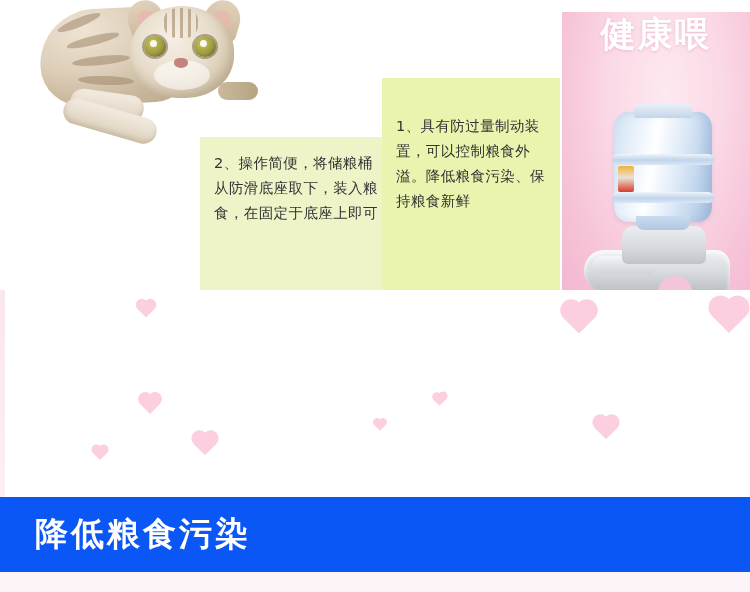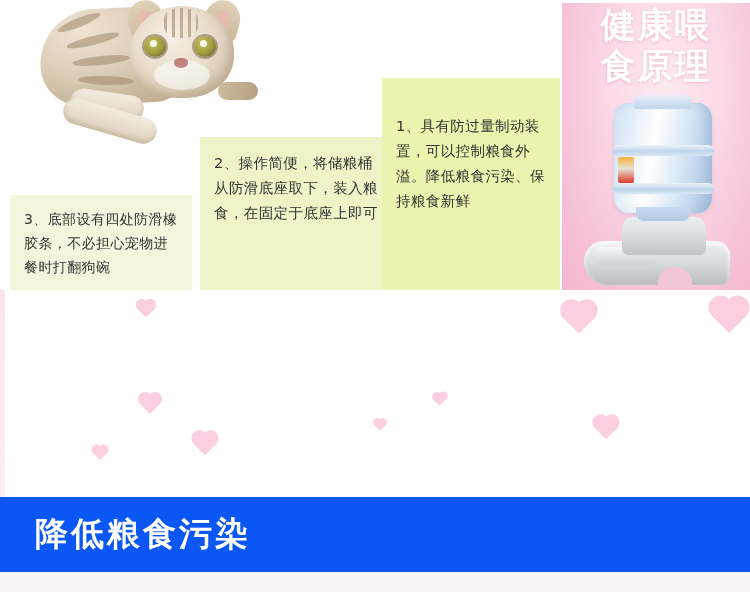--- a/index.html
+++ b/index.html
@@ -120,21 +120,21 @@
   }
   #box1{
     left:382px; top:58px; width:178px; height:224px;
     background:#eaf4ae;
     padding:36px 14px 0 14px;
     font-size:14.5px;
   }
 
   
   .right-panel{
-    position:absolute; left:562px; top:3px; width:188px; height:290px;
+    position:absolute; left:562px; top:12px; width:188px; height:290px;
     background:
       radial-gradient(ellipse at 55% 28%, #fde9f0 0%, #fbd9e6 38%, #f6c3d8 72%, #f2b6d0 100%);
     overflow:hidden;
   }
   .right-panel .title{
     position:absolute; left:0; top:2px; width:188px;
     text-align:center; color:#ffffff;
     font-size:35px; font-weight:bold; line-height:1.18;
     letter-spacing:2px;
     text-shadow:0 1px 3px rgba(220,140,180,.45);
@@ -244,36 +244,32 @@
       <div class="cat-head"></div>
       <div class="cat-forehead"></div>
       <div class="cat-muzzle"></div>
       <div class="cat-eye l"></div>
       <div class="cat-eye r"></div>
       <div class="cat-nose"></div>
       <div class="cat-paw p1"></div>
       <div class="cat-paw p2"></div>
     </div>
 
-    <div class="info-box" id="box3">
-      <span class="txt">3、底部设有四处防滑橡胶条，不必担心宠物进餐时打翻狗碗</span>
-    </div>
 
     <div class="info-box" id="box2">
       <span class="txt">2、操作简便，将储粮桶从防滑底座取下，装入粮食，在固定于底座上即可</span>
     </div>
 
     <div class="info-box" id="box1">
       <span class="txt">1、具有防过量制动装置，可以控制粮食外溢。降低粮食污染、保持粮食新鲜</span>
     </div>
 
     <div class="right-panel">
       <div class="title">
         <span>健康喂</span>
-        <span>食原理</span>
       </div>
       <div class="disp">
         <div class="bowl"></div>
         <div class="dish"></div>
         <div class="base"></div>
         <div class="bottle"></div>
         <div class="ring r1"></div>
         <div class="ring r2"></div>
         <div class="label"></div>
         <div class="neck"></div>

